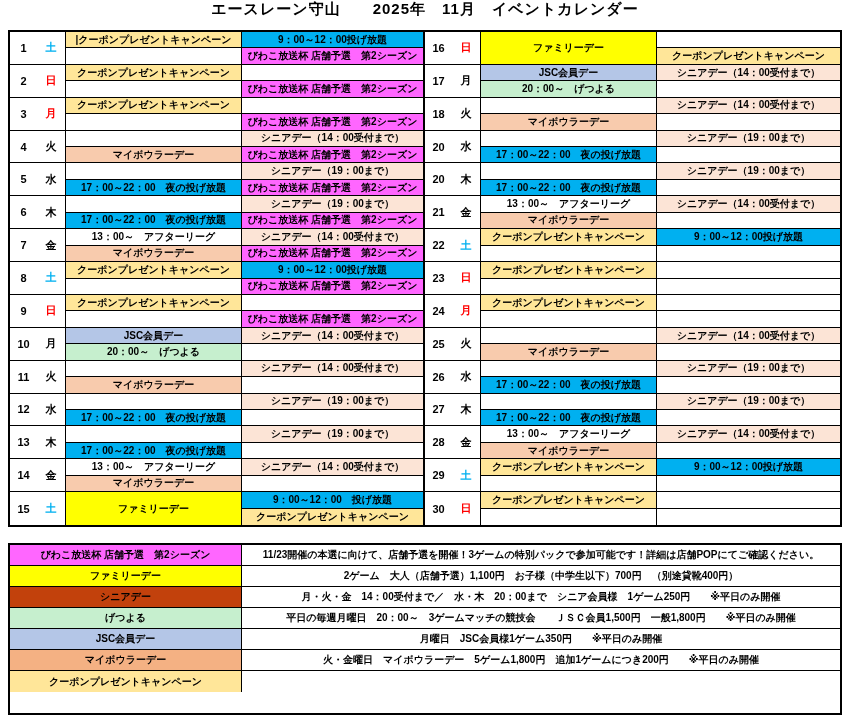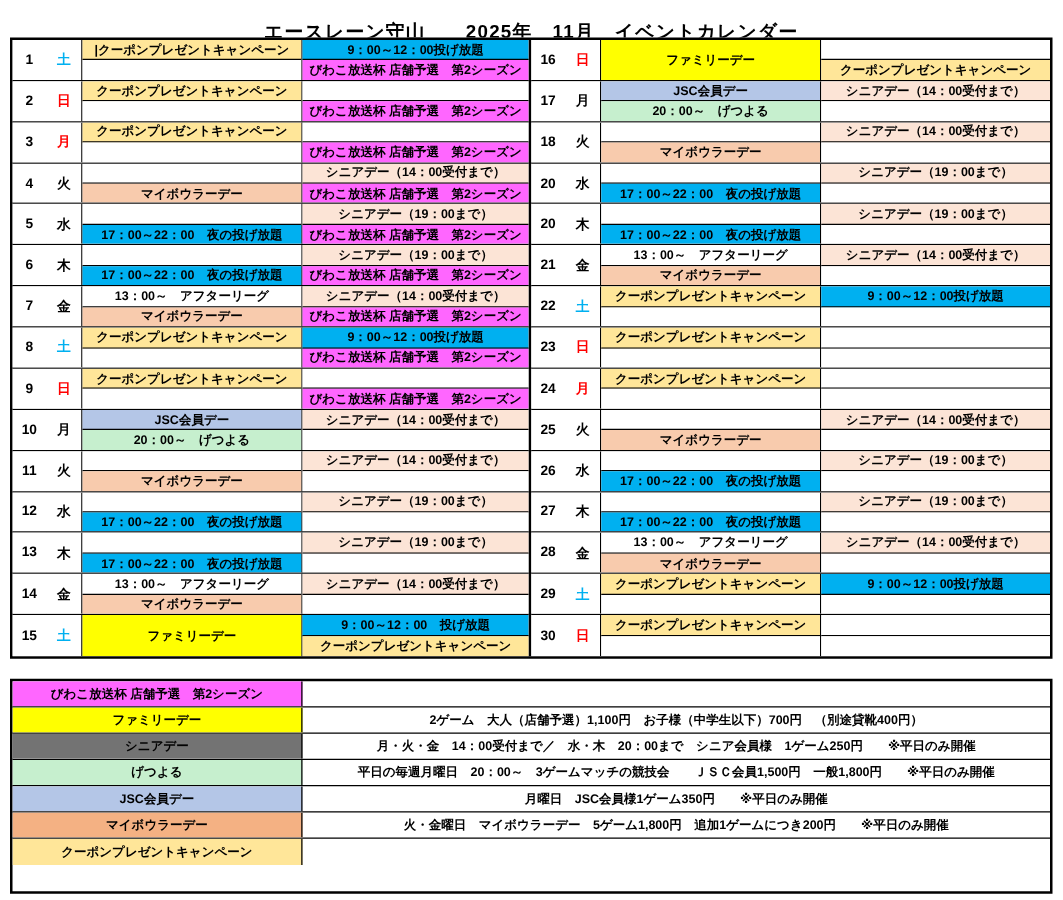--- a/index.html
+++ b/index.html
@@ -4,21 +4,21 @@
 <style>
   * { box-sizing: border-box; margin: 0; padding: 0; }
   html, body {
     width: 850px; height: 720px; background: #ffffff; overflow: hidden;
     font-family: "Liberation Sans", "DejaVu Sans", sans-serif;
     -webkit-font-smoothing: antialiased;
   }
   .page { position: relative; width: 850px; height: 720px; }
   .title {
     text-align: center; font-size: 15px; font-weight: bold; color: #000;
-    padding-top: 16px; height: 26px; letter-spacing: 1px;
+    padding-top: 0; height: 26px; letter-spacing: 1px;
   }
   
   .calendar {
     position: absolute; left: 8px; top: 30px; width: 834px; height: 497px;
     display: flex; border: 2px solid #000; background: #fff;
   }
   .cal-half {
     display: grid; grid-template-rows: repeat(15, 1fr);
     width: 414px; height: 100%;
   }
@@ -429,27 +429,28 @@
           <div class="ev-col">
             <div class="ev-cell top" style="background: rgb(255, 255, 255);"></div>
             <div class="ev-cell" style="background: rgb(255, 255, 255);"></div>
           </div>
         </div>
       </div>
   </div>
   <div class="legend" id="legend">
       <div class="legend-row">
         <div class="legend-swatch" style="background: rgb(255, 102, 255);">びわこ放送杯 店舗予選　第2シーズン</div>
+        <div class="legend-desc">11/23開催の本選に向けて、店舗予選を開催！3ゲームの特別パックで参加可能です！詳細は店舗POPにてご確認ください。</div>
       </div>
       <div class="legend-row">
         <div class="legend-swatch" style="background: rgb(255, 255, 0);">ファミリーデー</div>
         <div class="legend-desc">2ゲーム　大人（店舗予選）1,100円　お子様（中学生以下）700円　（別途貸靴400円）</div>
       </div>
       <div class="legend-row">
-        <div class="legend-swatch" style="background: #737373;">シニアデー</div>
+        <div class="legend-swatch" style="background: #c2410c;">シニアデー</div>
         <div class="legend-desc">月・火・金　14：00受付まで／　水・木　20：00まで　シニア会員様　1ゲーム250円　　※平日のみ開催</div>
       </div>
       <div class="legend-row">
         <div class="legend-swatch" style="background: rgb(198, 239, 206);">げつよる</div>
         <div class="legend-desc">平日の毎週月曜日　20：00～　3ゲームマッチの競技会　　ＪＳＣ会員1,500円　一般1,800円　　※平日のみ開催</div>
       </div>
       <div class="legend-row">
         <div class="legend-swatch" style="background: rgb(180, 198, 231);">JSC会員デー</div>
         <div class="legend-desc">月曜日　JSC会員様1ゲーム350円　　※平日のみ開催</div>
       </div>

